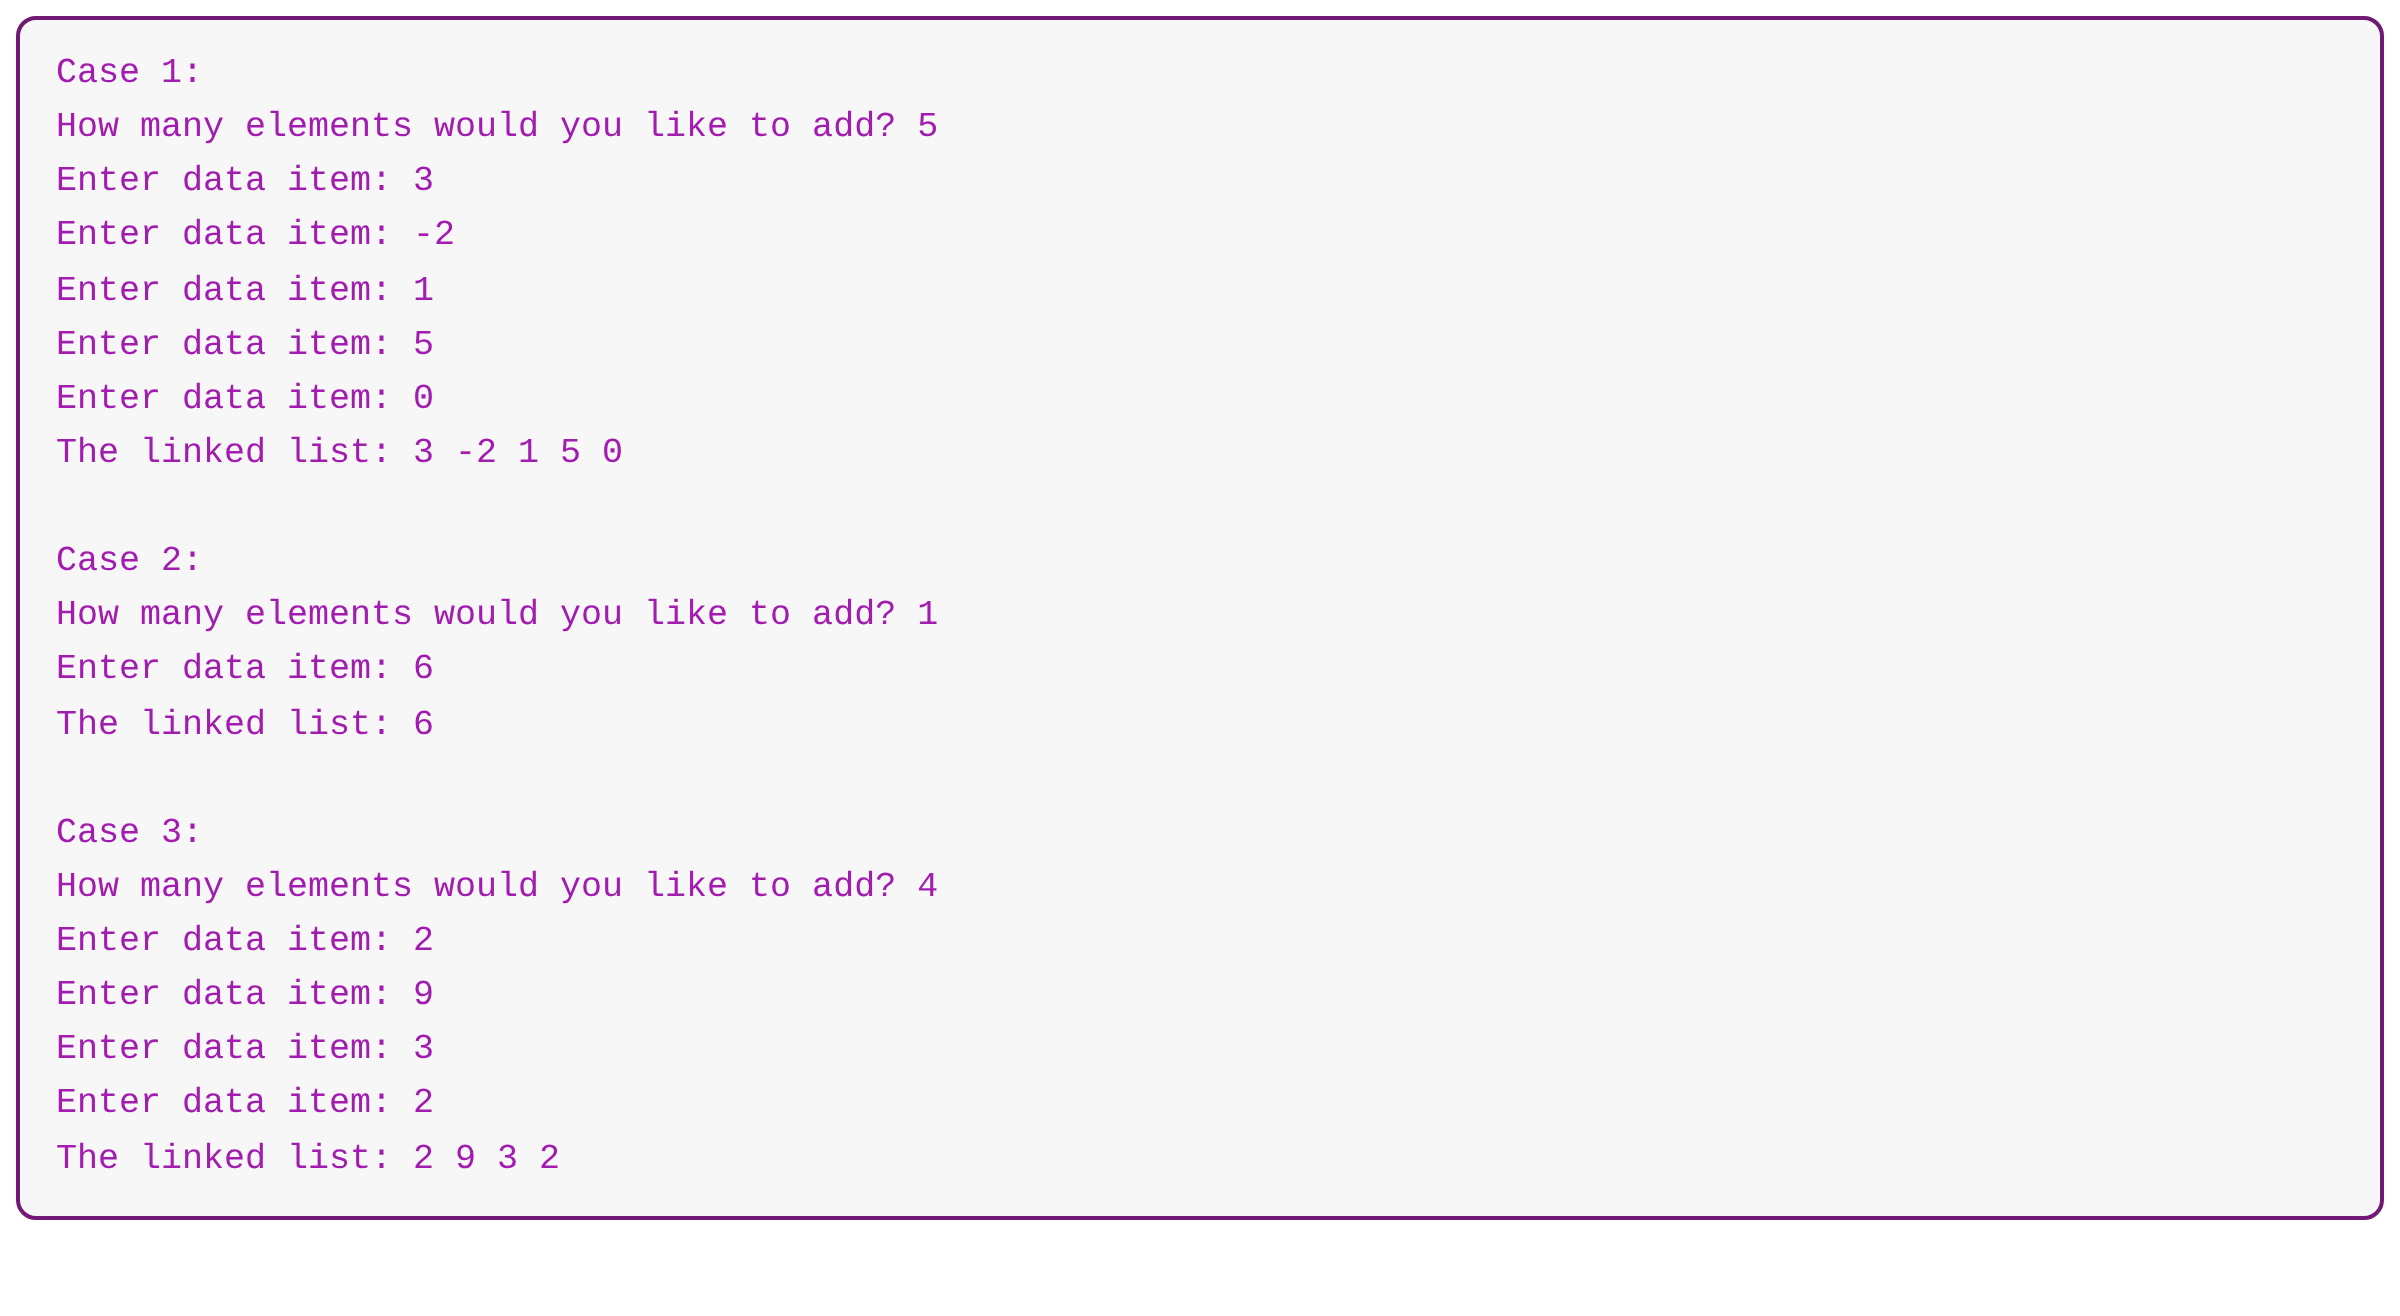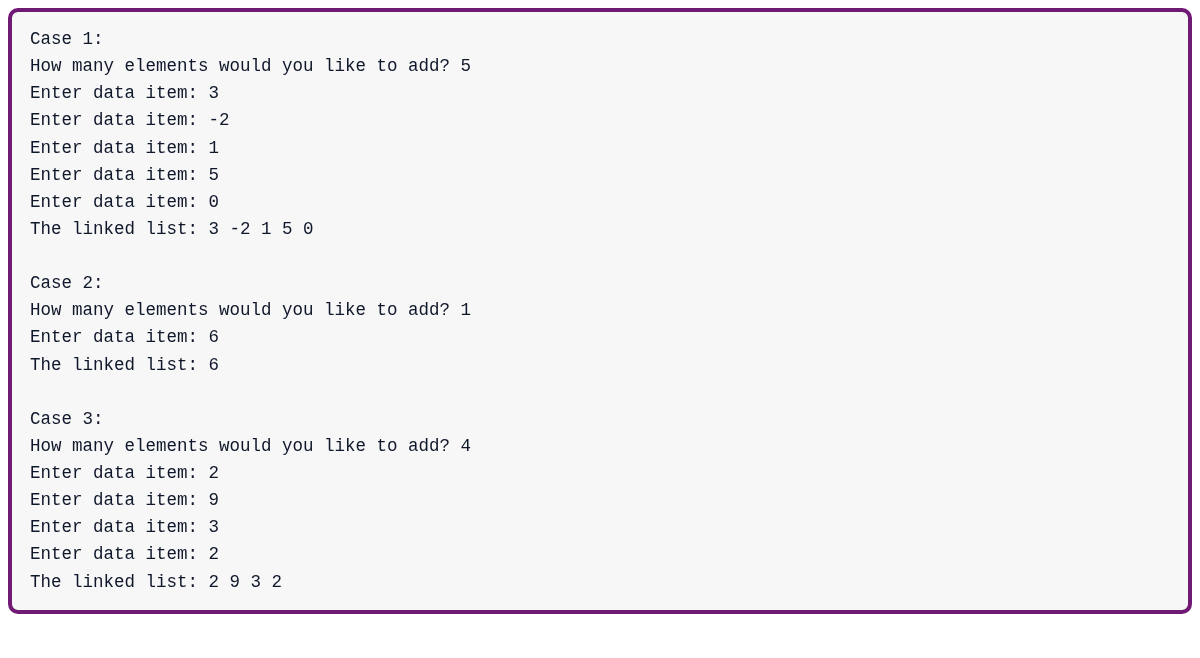--- a/index.html
+++ b/index.html
@@ -9,26 +9,26 @@
     }
     body {
       background: #ffffff;
       font-family: "SFMono-Regular", Consolas, "Liberation Mono", Menlo, Courier, monospace;
       padding: 8px;
       width: 1200px;
       height: 658px;
     }
     .code-block {
       background: #f7f7f7;
-      border: 4px solid #701a75;
+      border: 2px solid #701a75;
       border-radius: 10px;
       padding: 14px 18px;
       font-size: 17.5px;
       line-height: 1.55;
-      color: #0f172a;
+      color: #a21caf;
       white-space: pre;
       font-family: "SFMono-Regular", Consolas, "Liberation Mono", Menlo, Courier, monospace;
     }
     .line {
       display: block;
     }
     .blank-line {
       display: block;
       height: 1.55em;
     }

